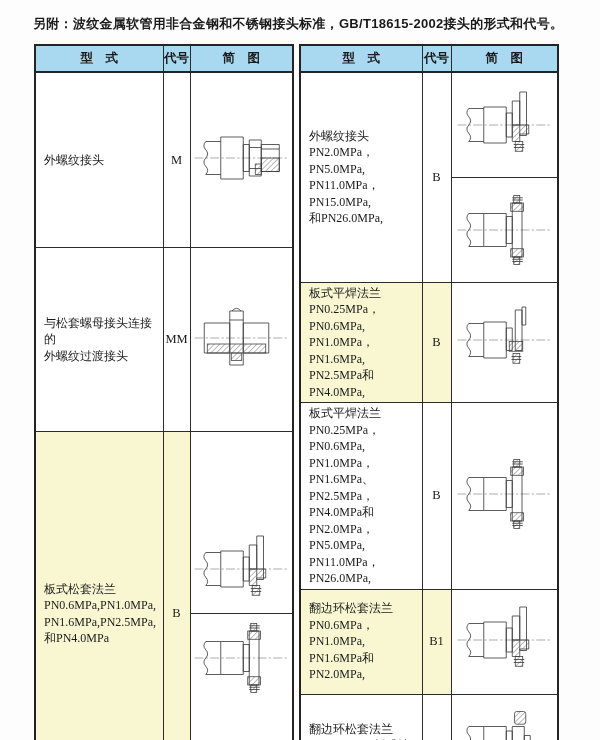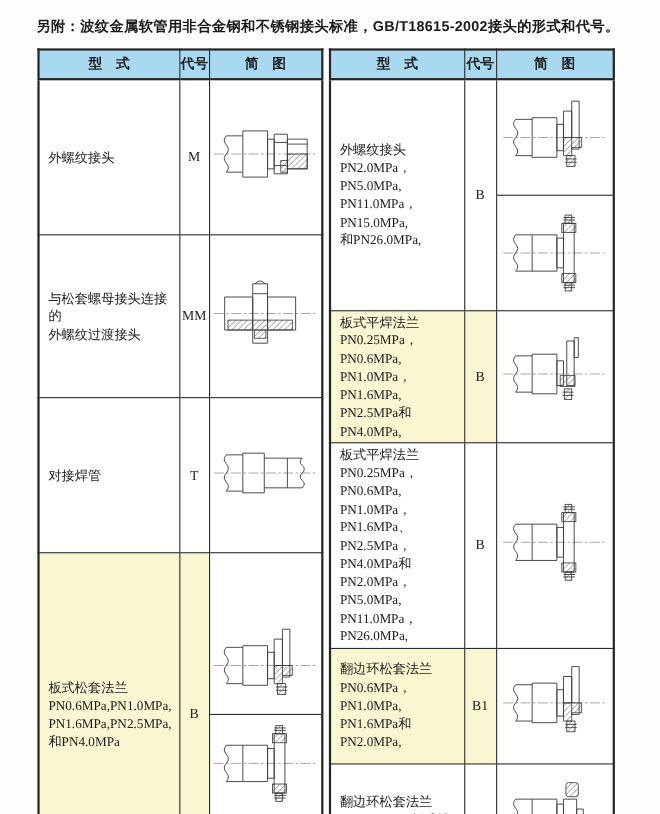--- a/index.html
+++ b/index.html
@@ -100,40 +100,20 @@
                   <path d="M53 12 q6 -7 12 0"></path>
                   <line x1="50" y1="24" x2="68" y2="24"></line>
                   <rect x="68" y="28" width="34" height="40"></rect>
                 </g>
                 <g fill="url(#h3)" stroke="#3a3a3a" stroke-width="1">
                   <rect x="20" y="56" width="78" height="12"></rect>
                   <rect x="52" y="68" width="14" height="10"></rect>
                 </g>
               </svg></td>
           </tr>
-          <tr style="height:86px">
-            <td class="type">对接焊管</td>
-            <td class="code">T</td>
-            <td class="diag"><svg viewBox="0 0 130 96" width="98" height="72">
-                <defs>
-                  <pattern id="h5" patternUnits="userSpaceOnUse" width="5" height="5" patternTransform="rotate(45)">
-                    <line x1="0" y1="0" x2="0" y2="5" stroke="#555" stroke-width="1.1"></line>
-                  </pattern>
-                </defs>
-                <line x1="3" y1="48" x2="127" y2="48" stroke="#777" stroke-width="0.8" stroke-dasharray="12 3 3 3"></line>
-                <g fill="none" stroke="#3a3a3a" stroke-width="1.1" stroke-linejoin="round">
-                  <path d="M18 26 q-5 5.5 0 11 q5 5.5 0 11 q-5 5.5 0 11 q5 5.5 0 11 M18 26 H38 M18 70 H38"></path>
-                  <rect x="38" y="24" width="26" height="48"></rect>
-                  <path d="M64 30 H110 M64 66 H110"></path>
-                  <line x1="92" y1="30" x2="92" y2="66"></line>
-                  <path d="M110 30 q-5 4.5 0 9 q5 4.5 0 9 q-5 4.5 0 9 q5 4.5 0 9"></path>
-                </g>
-                <g fill="url(#h5)" stroke="#3a3a3a" stroke-width="1"></g>
-              </svg></td>
-          </tr>
           <tr style="height:179px">
             <td class="type hl">板式松套法兰
 PN0.6MPa,PN1.0MPa,
 PN1.6MPa,PN2.5MPa,
 和PN4.0MPa</td>
             <td class="code hl">B</td>
             <td class="diag">
               <div class="stack" style="height:177px">
                 <div class="sub">
                   <svg viewBox="0 0 130 96" width="98" height="72">

